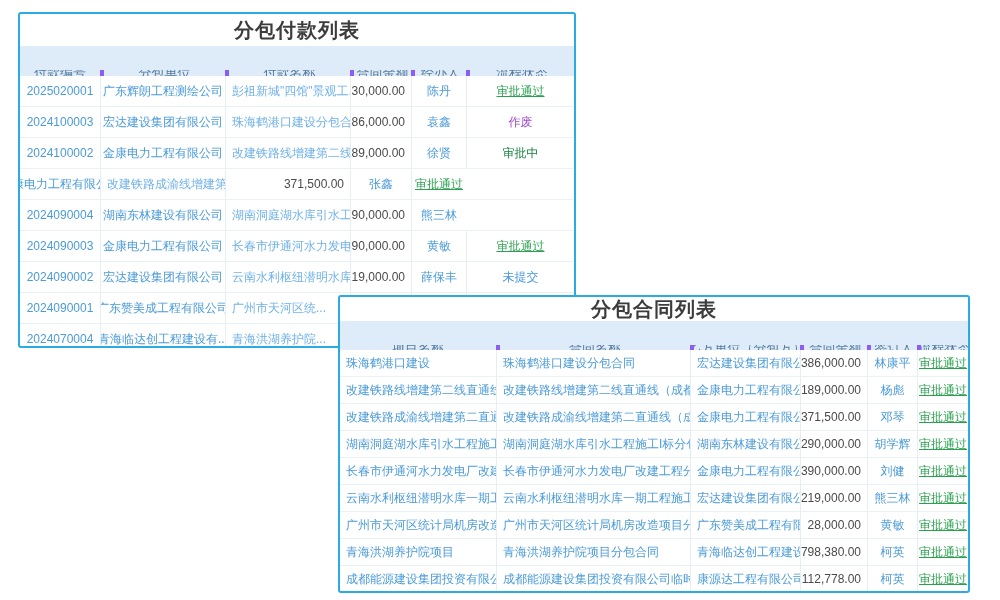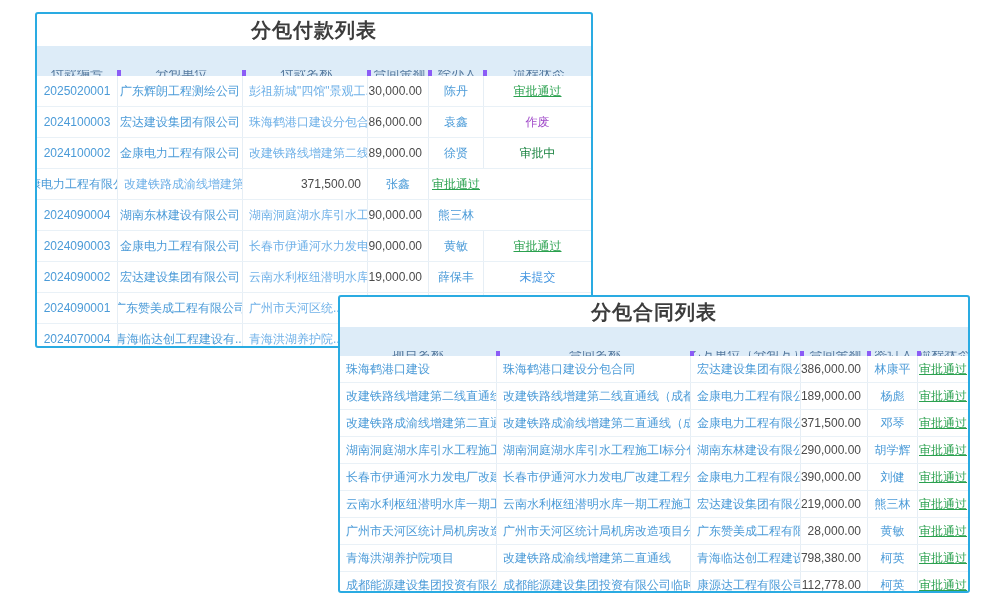--- a/index.html
+++ b/index.html
@@ -1,23 +1,23 @@
 <!DOCTYPE html>
 <html><head>
 <meta charset="utf-8">
 <style>
   html,body{margin:0;padding:0;background:#ffffff;width:1000px;height:600px;overflow:hidden;
     font-family:"Liberation Sans","DejaVu Sans",sans-serif;}
   .stage{position:relative;width:1000px;height:600px;background:#fff;}
   .panel{position:absolute;box-sizing:border-box;background:#fff;border:2px solid #2aabe2;border-radius:3px;overflow:hidden;}
-  .panel-payments{left:35px;top:12px;width:558px;height:336px;}
+  .panel-payments{left:18px;top:12px;width:558px;height:336px;}
   .panel-contracts{left:338px;top:295px;width:632px;height:298px;}
   .panel-title{display:flex;align-items:center;justify-content:center;font-size:20px;font-weight:bold;color:#3c3c3c;letter-spacing:1px;}
   .panel-payments .panel-title{height:32px;}
-  .panel-contracts .panel-title{height:30px;}
+  .panel-contracts .panel-title{height:24px;}
   .thead,.tr{display:grid;}
   .panel-payments .thead,.panel-payments .tr{grid-template-columns:80px 125px 125px 61px 55px 1fr;}
   .panel-contracts .thead,.panel-contracts .tr{grid-template-columns:156px 194px 110px 67px 50px 1fr;}
   .thead{background:#ddecf8;color:#55799e;font-size:13px;}
   .panel-payments .thead{height:30px;}
   .panel-contracts .thead{height:29px;}
   .th{display:flex;align-items:center;justify-content:center;overflow:hidden;white-space:nowrap;margin-top:24px;}
   .th + .th{border-left:4px solid #8b5cf6;}
   .panel-payments .tr{height:30px;}
   .panel-contracts .tr{height:26px;}
@@ -182,21 +182,21 @@
         <div class="tr">
           <div class="td col-project">广州市天河区统计局机房改造项目</div>
           <div class="td col-contract">广州市天河区统计局机房改造项目分包...</div>
           <div class="td col-party">广东赞美成工程有限...</div>
           <div class="td col-amount">28,000.00</div>
           <div class="td col-signer">黄敏</div>
           <div class="td col-status st-underline" style="color: rgb(43, 161, 79);">审批通过</div>
         </div>
         <div class="tr">
           <div class="td col-project">青海洪湖养护院项目</div>
-          <div class="td col-contract">改建铁路成渝线增建第二直通线</div>
+          <div class="td col-contract">青海洪湖养护院项目分包合同</div>
           <div class="td col-party">青海临达创工程建设...</div>
           <div class="td col-amount">798,380.00</div>
           <div class="td col-signer">柯英</div>
           <div class="td col-status st-underline" style="color: rgb(43, 161, 79);">审批通过</div>
         </div>
         <div class="tr">
           <div class="td col-project">成都能源建设集团投资有限公司...</div>
           <div class="td col-contract">成都能源建设集团投资有限公司临时办...</div>
           <div class="td col-party">康源达工程有限公司</div>
           <div class="td col-amount">112,778.00</div>

